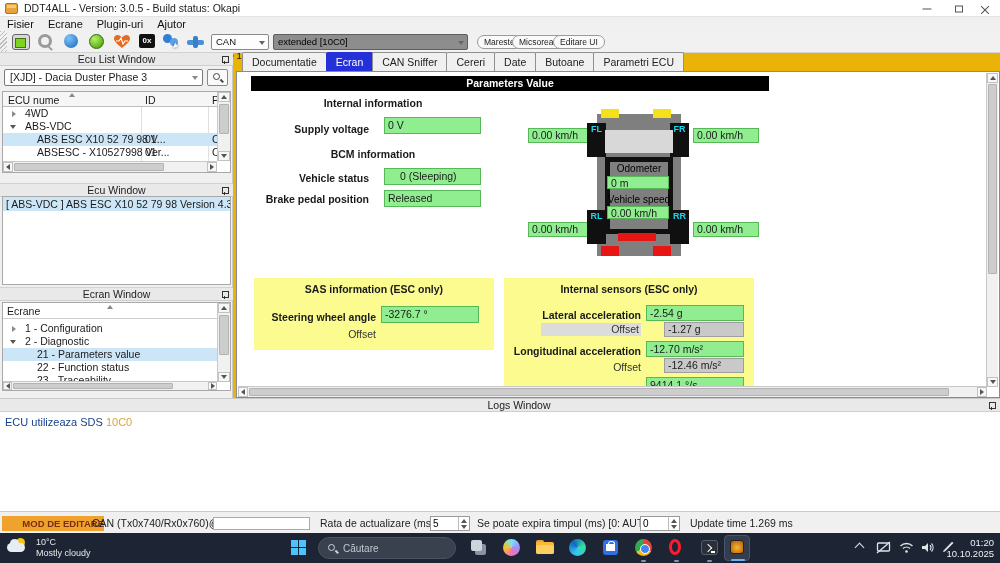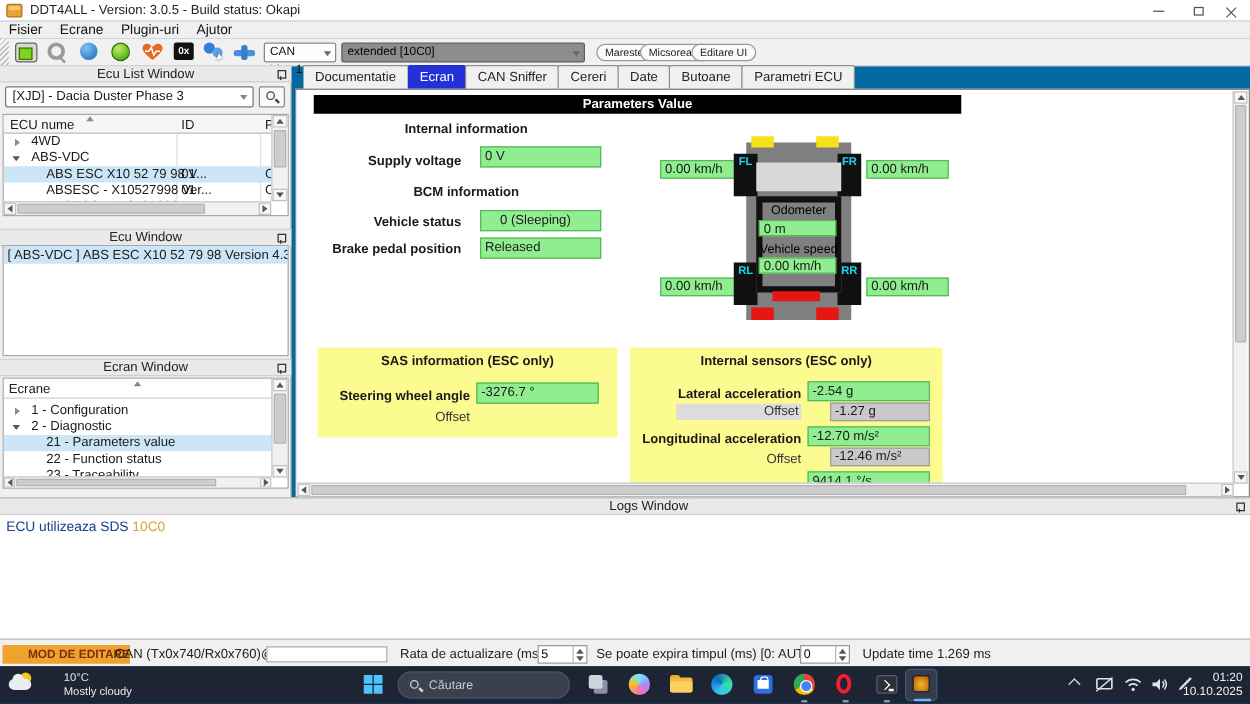--- a/index.html
+++ b/index.html
@@ -1,17 +1,17 @@
 <!DOCTYPE html>
 <html><head>
 <meta charset="utf-8">
 <style>
   * { margin:0; padding:0; box-sizing:border-box; }
   body { font-family:"Liberation Sans","DejaVu Sans",sans-serif; background:#000; }
-  .app { position:relative; width:1000px; height:563px; background:#0369a1; overflow:hidden; font-size:11px; color:#1a1a1a; }
+  .app { position:relative; width:1000px; height:563px; background:#eab308; overflow:hidden; font-size:11px; color:#1a1a1a; }
 
   
   .titlebar { position:absolute; left:0; top:0; width:1000px; height:17px; background:#ffffff; border-bottom:1px solid #e3e3e3; }
   .app-ico { position:absolute; left:5px; top:3px; width:13px; height:11px; background:#e8a33d; border:1px solid #b07416; border-radius:2px; }
   .app-ico::after{ content:""; position:absolute; left:1px; top:1px; width:9px; height:3px; background:#f6c96e; }
   .title-text { position:absolute; left:24px; top:0; line-height:17px; font-size:10.5px; color:#222; }
   .winctl { position:absolute; top:0; width:30px; height:17px; }
   .winctl span { position:absolute; left:50%; top:50%; transform:translate(-50%,-50%); }
   .ic-min { width:9px; height:1px; background:#555; display:block; }
   .ic-max { width:8px; height:7px; border:1px solid #555; display:block; }
@@ -144,21 +144,21 @@
   .spin .btns .u { top:2px; border-left:3px solid transparent; border-right:3px solid transparent; border-bottom:4px solid #555; }
   .spin .btns .d { bottom:1px; border-left:3px solid transparent; border-right:3px solid transparent; border-top:4px solid #555; }
 
   
   .taskbar { position:absolute; left:0; top:533px; width:1000px; height:30px; background:#1d2433; }
   .weather { position:absolute; left:6px; top:3px; display:flex; }
   .w-ico { position:relative; width:24px; height:22px; }
   .w-sun { position:absolute; left:10px; top:2px; width:9px; height:9px; border-radius:50%; background:#f5c518; }
   .w-cloud { position:absolute; left:1px; top:7px; width:18px; height:9px; border-radius:6px; background:#e8edf4; }
   .w-cloud::before{ content:""; position:absolute; left:3px; top:-4px; width:9px; height:9px; border-radius:50%; background:#e8edf4; }
-  .w-txt { margin-left:21px; color:#e8e8e8; font-size:9px; line-height:11px; padding-top:1px; }
+  .w-txt { margin-left:6px; color:#e8e8e8; font-size:9px; line-height:11px; padding-top:1px; }
   .start { position:absolute; left:291px; top:7px; width:15px; height:15px; display:grid; grid-template-columns:7px 7px; grid-gap:1px; }
   .start i { background:#4cc2ff; width:7px; height:7px; }
   .tb-search { position:absolute; left:318px; top:4px; width:138px; height:22px; border-radius:11px; background:#39414f; border:1px solid #4a5263; }
   .tb-search .mag2 { position:absolute; left:9px; top:6px; width:7px; height:7px; border:1.5px solid #cfd4dc; border-radius:50%; }
   .tb-search .mag2::after { content:""; position:absolute; left:6px; top:6px; width:4px; height:1.5px; background:#cfd4dc; transform:rotate(45deg); }
   .tb-search input { position:absolute; left:24px; top:2px; width:105px; height:16px; background:transparent; border:none; color:#d6d9de; font-size:10px; font-family:inherit; outline:none; }
   .tb-search input::placeholder { color:#c3c8d0; }
   .tkico { position:absolute; top:4px; width:22px; height:22px; }
   .rundot { position:absolute; bottom:-3px; left:8px; width:5px; height:2px; border-radius:1px; background:#8a93a3; }
   .tv1 { position:absolute; left:3px; top:3px; width:11px; height:11px; background:#cfd4dc; border-radius:2px; }

